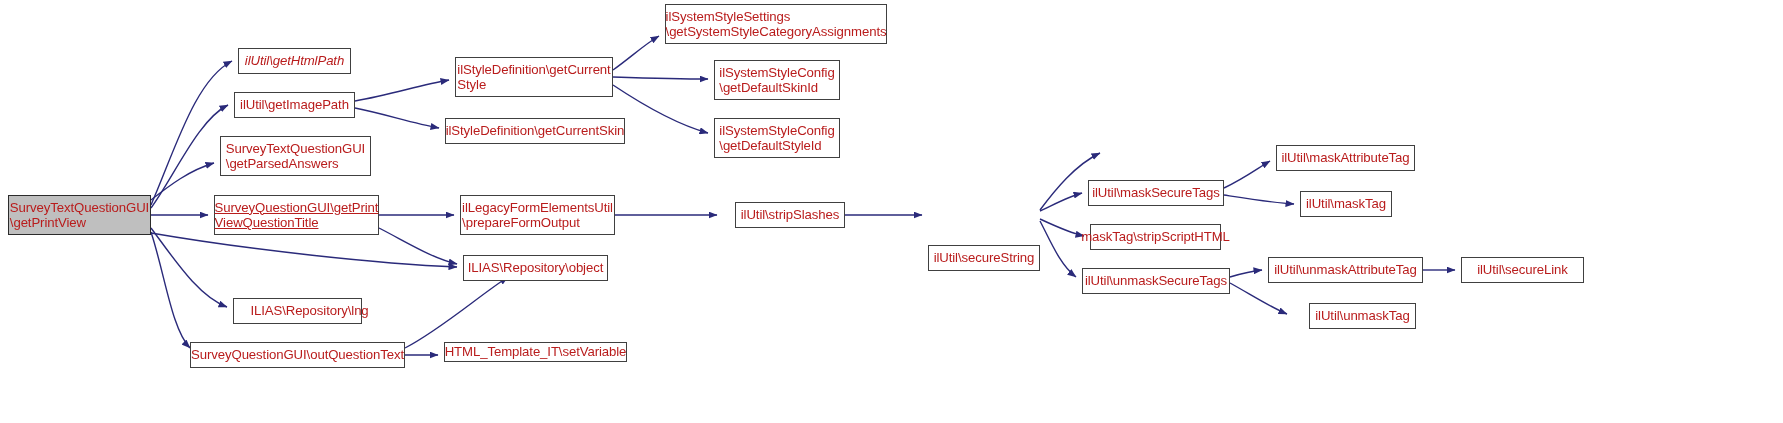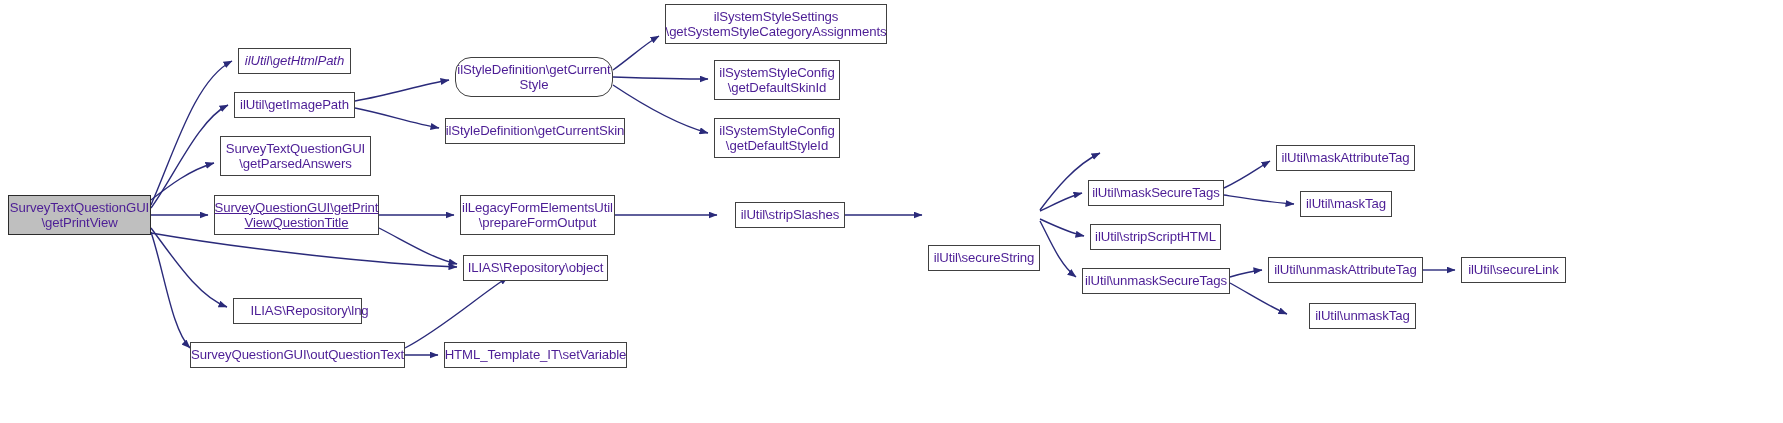--- a/index.html
+++ b/index.html
@@ -22,28 +22,27 @@
     top: 0;
     width: 1783px;
     height: 423px;
     pointer-events: none;
   }
   .node {
     position: absolute;
     box-sizing: border-box;
     border: 1px solid #404040;
     background: #ffffff;
-    color: #4c1d95;
+    color: #b91c1c;
     font-size: 13.2px;
     line-height: 15.5px;
     letter-spacing: -0.1px;
     display: flex;
     align-items: center;
     justify-content: center;
-    text-align: center;
     white-space: pre-line;
     z-index: 2;
   }
   .node.root {
     background: #bfbfbf;
     border-color: #2b2b2b;
   }
   .node-label {
     display: block;
     padding: 0 3px;
@@ -91,36 +90,36 @@
 <div class="node root" style="left: 8px; top: 195px; width: 143px; height: 40px;"><span class="node-label">SurveyTextQuestionGUI
 \getPrintView</span></div>
     <div class="node" style="left: 238px; top: 48px; width: 113px; height: 26px; font-style: italic;"><span class="node-label">ilUtil\getHtmlPath</span></div>
     <div class="node" style="left: 234px; top: 92px; width: 121px; height: 26px;"><span class="node-label">ilUtil\getImagePath</span></div>
     <div class="node" style="left: 220px; top: 136px; width: 151px; height: 40px;"><span class="node-label">SurveyTextQuestionGUI
 \getParsedAnswers</span></div>
     <div class="node" style="left: 214px; top: 195px; width: 165px; height: 40px; text-decoration: underline;"><span class="node-label">SurveyQuestionGUI\getPrint
 ViewQuestionTitle</span></div>
     <div class="node" style="left: 233px; top: 298px; width: 129px; height: 26px; padding-left: 24px;"><span class="node-label">ILIAS\Repository\lng</span></div>
     <div class="node" style="left: 190px; top: 342px; width: 215px; height: 26px;"><span class="node-label">SurveyQuestionGUI\outQuestionText</span></div>
-    <div class="node" style="left: 455px; top: 57px; width: 158px; height: 40px; border-radius: 16px;"><span class="node-label">ilStyleDefinition\getCurrent
+    <div class="node" style="left: 455px; top: 57px; width: 158px; height: 40px;"><span class="node-label">ilStyleDefinition\getCurrent
 Style</span></div>
     <div class="node" style="left: 445px; top: 118px; width: 180px; height: 26px;"><span class="node-label">ilStyleDefinition\getCurrentSkin</span></div>
     <div class="node" style="left: 460px; top: 195px; width: 155px; height: 40px;"><span class="node-label">ilLegacyFormElementsUtil
 \prepareFormOutput</span></div>
     <div class="node" style="left: 463px; top: 255px; width: 145px; height: 26px;"><span class="node-label">ILIAS\Repository\object</span></div>
-    <div class="node" style="left: 444px; top: 342px; width: 183px; height: 26px;"><span class="node-label">HTML_Template_IT\setVariable</span></div>
+    <div class="node" style="left: 444px; top: 342px; width: 183px; height: 20px;"><span class="node-label">HTML_Template_IT\setVariable</span></div>
     <div class="node" style="left: 665px; top: 4px; width: 222px; height: 40px;"><span class="node-label">ilSystemStyleSettings
 \getSystemStyleCategoryAssignments</span></div>
     <div class="node" style="left: 714px; top: 60px; width: 126px; height: 40px;"><span class="node-label">ilSystemStyleConfig
 \getDefaultSkinId</span></div>
     <div class="node" style="left: 714px; top: 118px; width: 126px; height: 40px;"><span class="node-label">ilSystemStyleConfig
 \getDefaultStyleId</span></div>
     <div class="node" style="left: 703px; top: 202px; width: 110px; height: 26px; margin-left: 32px;"><span class="node-label">ilUtil\stripSlashes</span></div>
     <div class="node" style="left: 928px; top: 202px; width: 112px; height: 26px; margin-top: 43px;"><span class="node-label">ilUtil\secureString</span></div>
     <div class="node" style="left: 1088px; top: 180px; width: 136px; height: 26px;"><span class="node-label">ilUtil\maskSecureTags</span></div>
-    <div class="node" style="left: 1090px; top: 224px; width: 131px; height: 26px;"><span class="node-label">ilUtil\stripScriptHTML</span></div>
+    <div class="node" style="left: 1090px; top: 224px; width: 131px; height: 26px;"><span class="node-label">maskTag\stripScriptHTML</span></div>
     <div class="node" style="left: 1082px; top: 268px; width: 148px; height: 26px;"><span class="node-label">ilUtil\unmaskSecureTags</span></div>
     <div class="node" style="left: 1276px; top: 145px; width: 139px; height: 26px;"><span class="node-label">ilUtil\maskAttributeTag</span></div>
     <div class="node" style="left: 1300px; top: 191px; width: 92px; height: 26px;"><span class="node-label">ilUtil\maskTag</span></div>
     <div class="node" style="left: 1268px; top: 257px; width: 155px; height: 26px;"><span class="node-label">ilUtil\unmaskAttributeTag</span></div>
     <div class="node" style="left: 1293px; top: 303px; width: 107px; height: 26px; margin-left: 16px;"><span class="node-label">ilUtil\unmaskTag</span></div>
-    <div class="node" style="left: 1461px; top: 257px; width: 105px; height: 26px;"><span class="node-label">ilUtil\secureLink</span></div>
+    <div class="node" style="left: 1461px; top: 257px; width: 123px; height: 26px;"><span class="node-label">ilUtil\secureLink</span></div>
   </div>
 
 </body></html>

